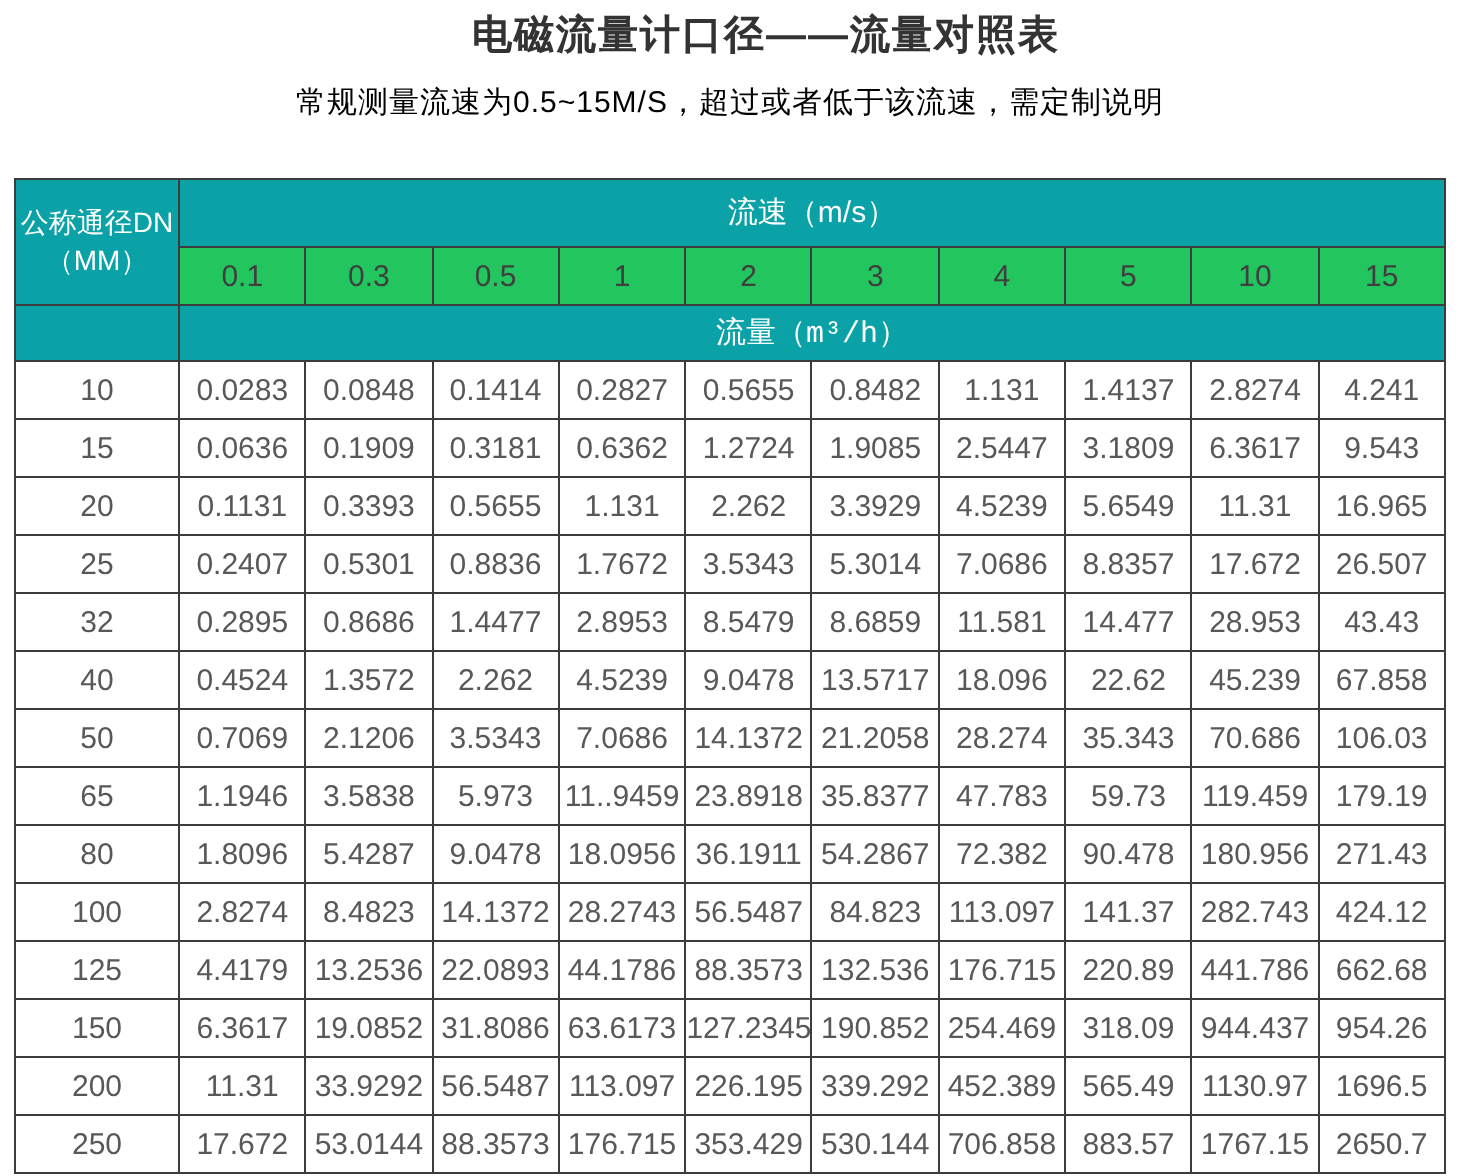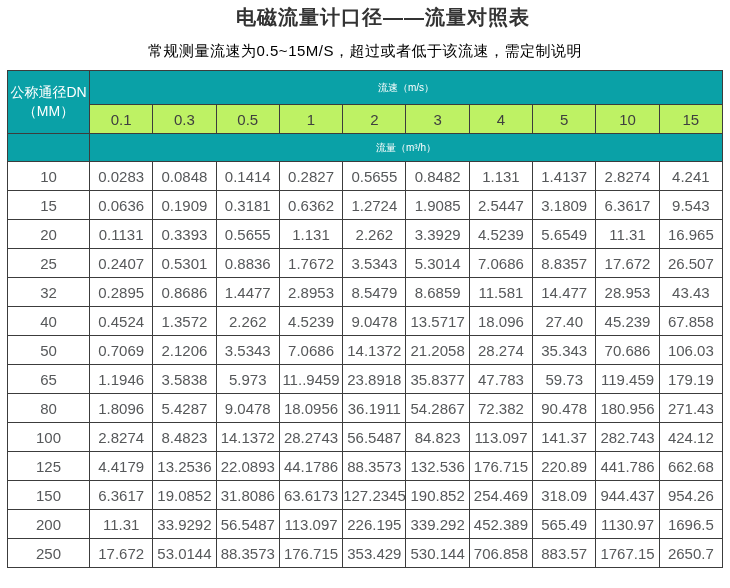--- a/index.html
+++ b/index.html
@@ -28,47 +28,47 @@
   }
   .page-subtitle{
     margin:11px 0 0;
     text-align:center;
     font-size:15px;
     color:#000000;
     letter-spacing:0.5px;
   }
   table.flow-table{
     width:716px;
-    margin:9px auto 0;
+    margin:28px auto 0;
     border-collapse:collapse;
     table-layout:fixed;
   }
   .flow-table th,.flow-table td{
     border:1px solid var(--border);
     text-align:center;
     vertical-align:middle;
     padding:0;
     overflow:hidden;
     white-space:nowrap;
   }
   .teal-cell{
     background:var(--teal);
     color:#ffffff;
     font-weight:normal;
-    font-size:10px;
+    font-size:15px;
   }
   .corner-header{
     font-size:14px;
     line-height:1.35;
   }
   tr.band-row{height:34px;}
   tr.velocity-row{height:29px;}
-  tr.flow-band-row{height:28px;}
+  tr.flow-band-row{height:28px;font-family:Liberation Mono, monospace;}
   .velocity-row th{
-    background:#bef264;
+    background:#22c55e;
     color:var(--header-value-text);
     font-weight:normal;
     font-size:15px;
   }
   .flow-table tbody td{
     height:29px;
     font-size:15px;
     color:var(--body-text);
     background:#ffffff;
   }
@@ -190,21 +190,21 @@
         </tr>
         <tr>
           <td class="dn">40</td>
           <td>0.4524</td>
           <td>1.3572</td>
           <td>2.262</td>
           <td>4.5239</td>
           <td>9.0478</td>
           <td>13.5717</td>
           <td>18.096</td>
-          <td>27.40</td>
+          <td>22.62</td>
           <td>45.239</td>
           <td>67.858</td>
         </tr>
         <tr>
           <td class="dn">50</td>
           <td>0.7069</td>
           <td>2.1206</td>
           <td>3.5343</td>
           <td>7.0686</td>
           <td>14.1372</td>

